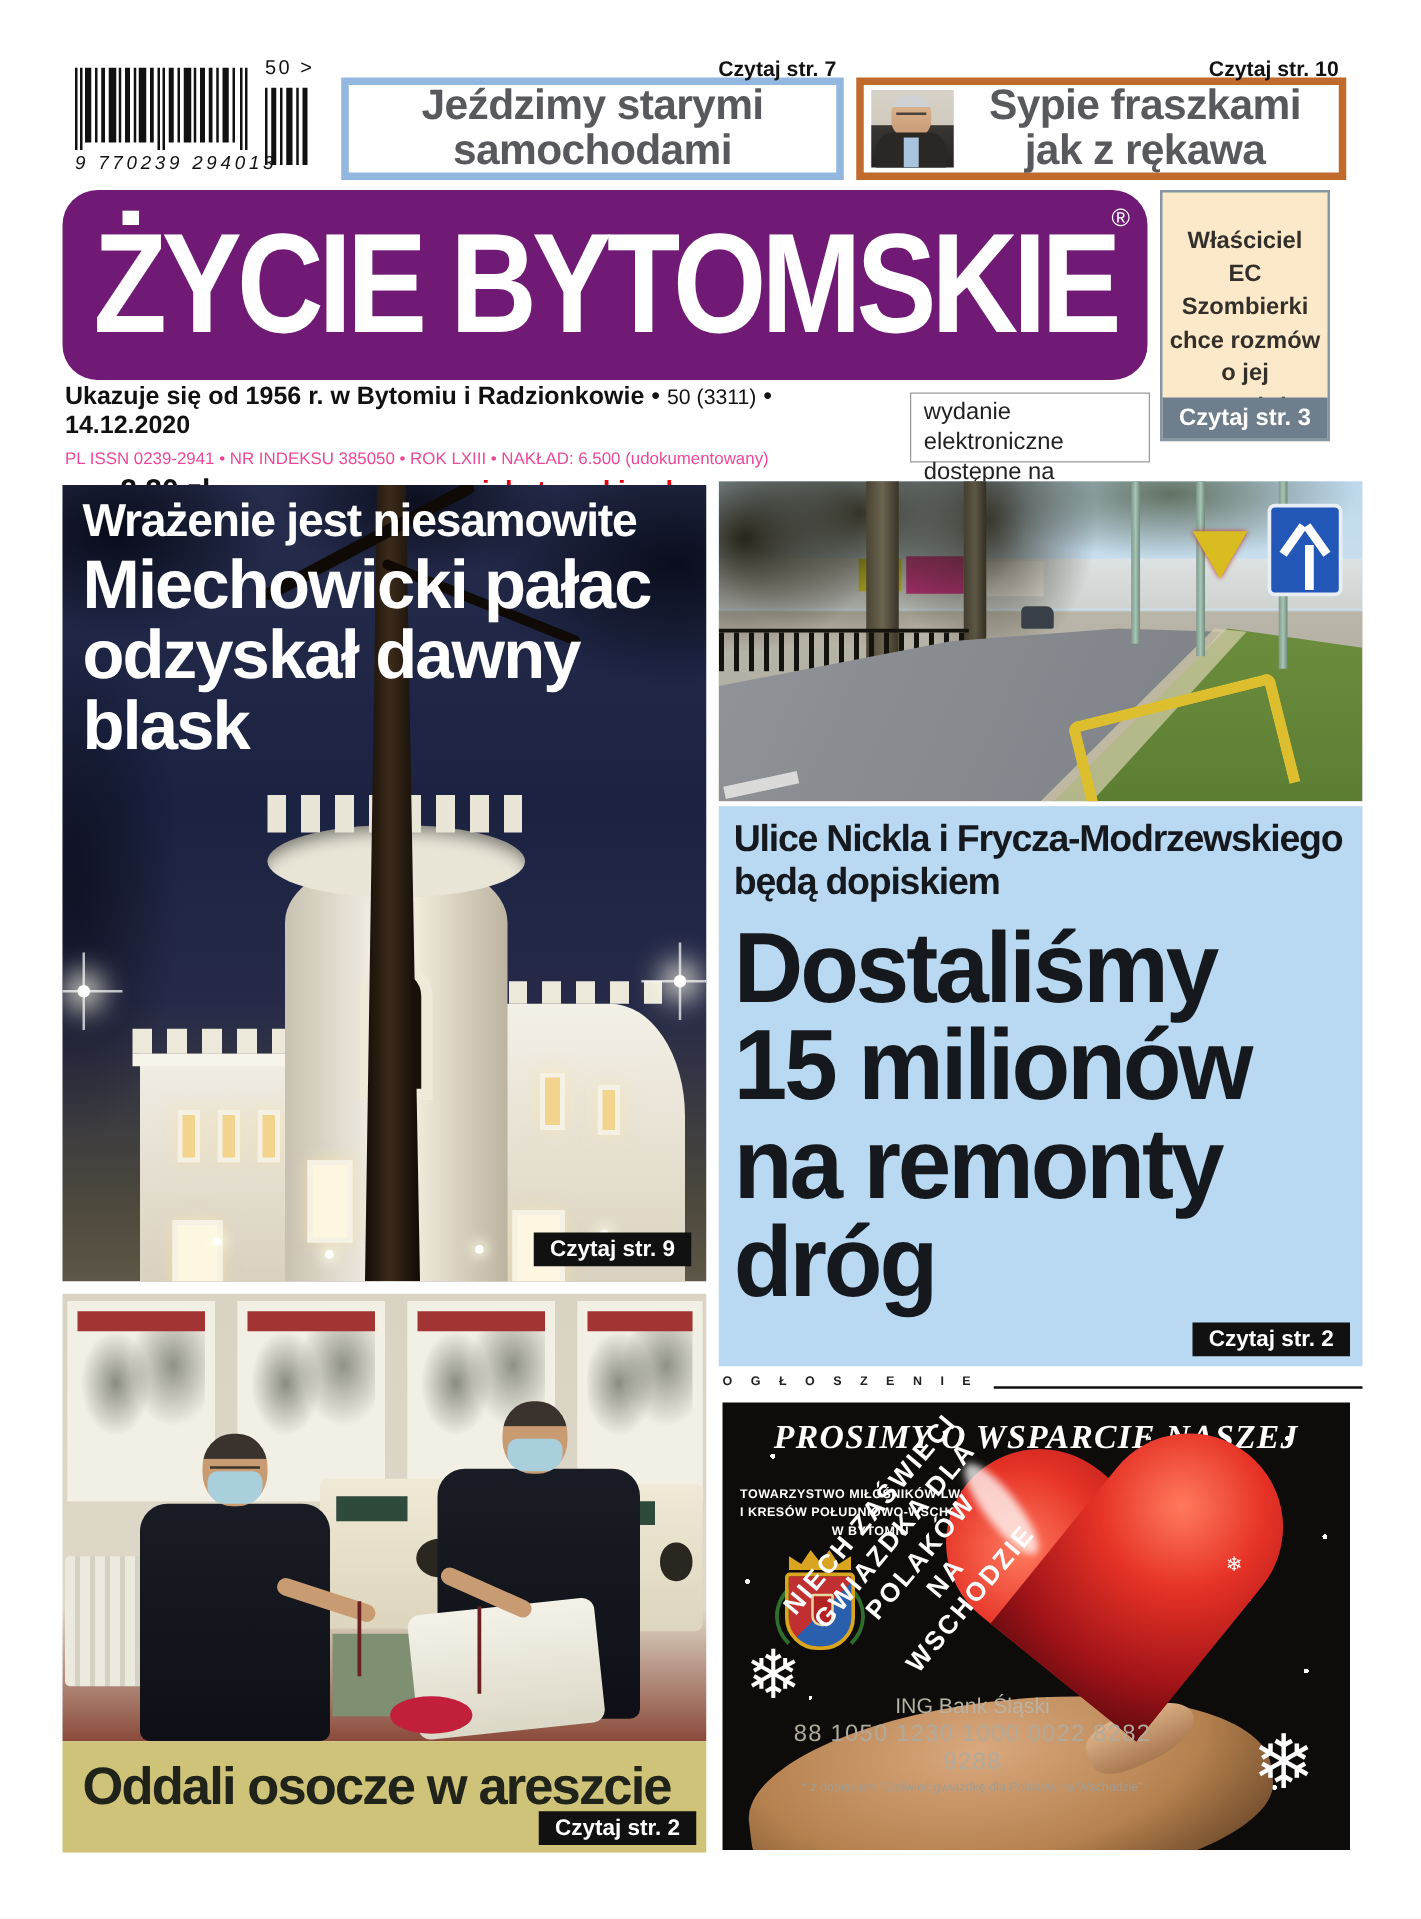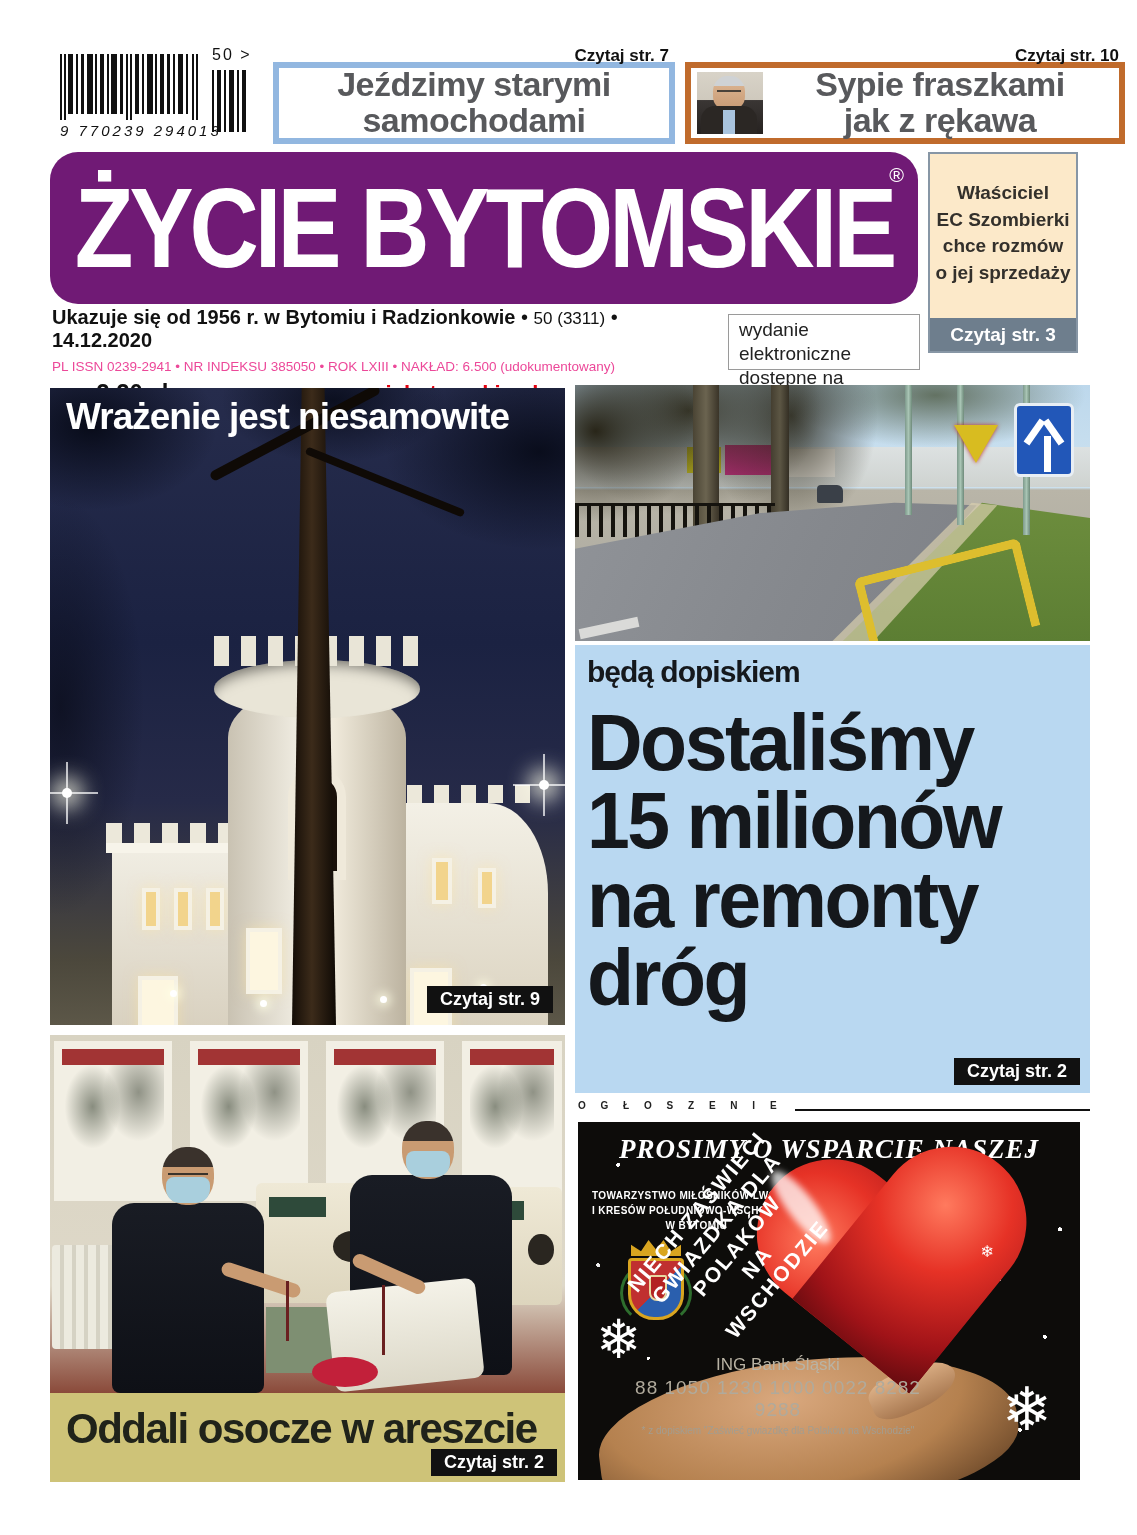--- a/index.html
+++ b/index.html
@@ -11,21 +11,21 @@
   .addon-label { position:absolute; left:152px; top:0; font-size:16px; letter-spacing:2px; color:#111; }
   .barcode-main { position:absolute; left:0; top:8px; }
   .barcode-addon { position:absolute; left:152px; top:24px; }
   .barcode-digits { position:absolute; left:0; top:76px; font-size:15px; letter-spacing:3px; color:#111; white-space:nowrap;font-style:italic; }
 
   
   .teaser { position:absolute; top:62px; height:82px; background:#fff; display:flex; align-items:center; justify-content:center; }
   .teaser-kicker { position:absolute; top:-22px; right:0; font-size:17px; font-weight:bold; color:#111; }
   .teaser-title { text-align:center; font-weight:bold; color:#58595c; font-size:34px; line-height:1.05; letter-spacing:-0.5px; }
   .teaser-cars { left:273px; width:402px; border:6px solid #92b7e0; }
-  .teaser-poet { left:685px; width:440px; border:6px solid #c06b2c; padding-left:70px; }
+  .teaser-poet { left:685px; width:392px; border:6px solid #c06b2c; padding-left:70px; }
   .poet-photo { position:absolute; left:6px; top:4px; width:66px; height:62px; background:linear-gradient(180deg,#d8d3c8 0%,#cfc9bd 45%,#3a3634 46%,#262220 100%); overflow:hidden; }
   .poet-head { position:absolute; left:16px; top:4px; width:32px; height:34px; border-radius:45% 45% 40% 40%; background:linear-gradient(180deg,#cfd2d4 0 28%, #d8b08c 29%, #c89a74 100%); }
   .poet-glasses { position:absolute; left:20px; top:18px; width:24px; height:6px; border-top:2px solid #4a423a; }
   .poet-suit { position:absolute; left:4px; top:34px; width:56px; height:30px; background:#2b2724; border-radius:14px 14px 0 0; }
   .poet-shirt { position:absolute; left:26px; top:38px; width:12px; height:24px; background:#a9c4de; }
 
   
   .logo-box { position:absolute; left:50px; top:152px; width:868px; height:152px; background:#701a75; border-radius:28px; display:flex; align-items:center; justify-content:center; }
   .logo-text { color:#fff; font-weight:bold; font-size:96px; letter-spacing:-4px; transform:scaleY(1.18); white-space:nowrap; }
   .logo-reg { position:absolute; top:12px; right:14px; color:#fff; font-size:20px; }
@@ -35,21 +35,21 @@
   .info-l1 .b { font-weight:bold; }
   .info-l1 .issue { font-size:17px; }
   .info-l2 { font-size:13.5px; margin-top:7px; color:#ec4899; }
   .info-l3 { font-size:16px; margin-top:5px; display:flex; align-items:baseline; gap:6px; }
   .info-l3 .price { font-weight:bold; font-size:24px; }
   .info-l3 .site { color:#e3000f; font-weight:bold; font-size:22px; }
 
   .eedition { position:absolute; left:728px; top:314px; width:192px; height:56px; border:1px solid #9a9a9a; padding:3px 10px; font-size:19px; color:#222; line-height:1.25; }
   .eedition .link { color:#e3000f; font-weight:bold; }
 
-  .ec-box { position:absolute; left:928px; top:152px; width:150px; height:201px; background:#fce9c9; border:2px solid #8796a5; }
+  .ec-box { position:absolute; left:928px; top:152px; width:136px; height:201px; background:#fce9c9; border:2px solid #8796a5; }
   .ec-text { padding-top:26px; text-align:center; font-weight:bold; font-size:19px; color:#33302b; line-height:1.4; }
   .ec-text span { display:block; }
   .ec-bar { position:absolute; left:0; bottom:0; width:100%; height:33px; background:#6e7e8d; color:#fff; font-weight:bold; font-size:19px; display:flex; align-items:center; justify-content:center; }
 
   
   .chip { position:absolute; background:#111; color:#fff; font-weight:bold; font-size:18px; padding:3px 13px; white-space:nowrap; }
 
   
   .palace { position:absolute; left:50px; top:388px; width:515px; height:637px; background:linear-gradient(180deg,#262c4c 0%,#1b2242 40%,#262a48 65%,#4c483c 90%,#5c5748 100%); overflow:hidden; }
   .palace-trees { position:absolute; inset:0;
@@ -313,20 +313,24 @@
     <div class="p-branch1"></div>
     <div class="p-branch2"></div>
     <div class="lamp" style="left:12px; top:400px;"></div>
     <div class="lamp" style="right:16px; top:392px;"></div>
     <div class="p-ground-dot" style="left:120px; bottom:28px;"></div>
     <div class="p-ground-dot" style="left:210px; bottom:18px;"></div>
     <div class="p-ground-dot" style="left:330px; bottom:22px;"></div>
     <div class="p-ground-dot" style="left:430px; bottom:34px;"></div>
     <div class="palace-head">
       <div class="palace-kicker">Wrażenie jest niesamowite</div>
+      <div class="palace-title">
+        <span>Miechowicki pałac</span>
+        <span>odzyskał dawny blask</span>
+      </div>
     </div>
     <span class="chip chip-pal">Czytaj str. 9</span>
   </div>
 
   <div class="road">
     <div class="road-bldg"></div>
     <div class="road-bb2"></div>
     <div class="road-bb1"></div>
     <div class="road-bb3"></div>
     <div class="road-trees"></div>
@@ -345,20 +349,21 @@
     <div class="road-sign-blue">
         <i></i>
         <b></b>
         <u></u>
       </div>
     <div class="road-rail"></div>
   </div>
 
   <div class="bluebox">
     <div class="bluebox-kicker">
+      <span>Ulice Nickla i Frycza-Modrzewskiego</span>
       <span>będą dopiskiem</span>
     </div>
     <div class="bluebox-headline">
       <span>Dostaliśmy</span>
       <span>15 milionów</span>
       <span>na remonty</span>
       <span>dróg</span>
     </div>
     <span class="chip chip-blue">Czytaj str. 2</span>
   </div>

